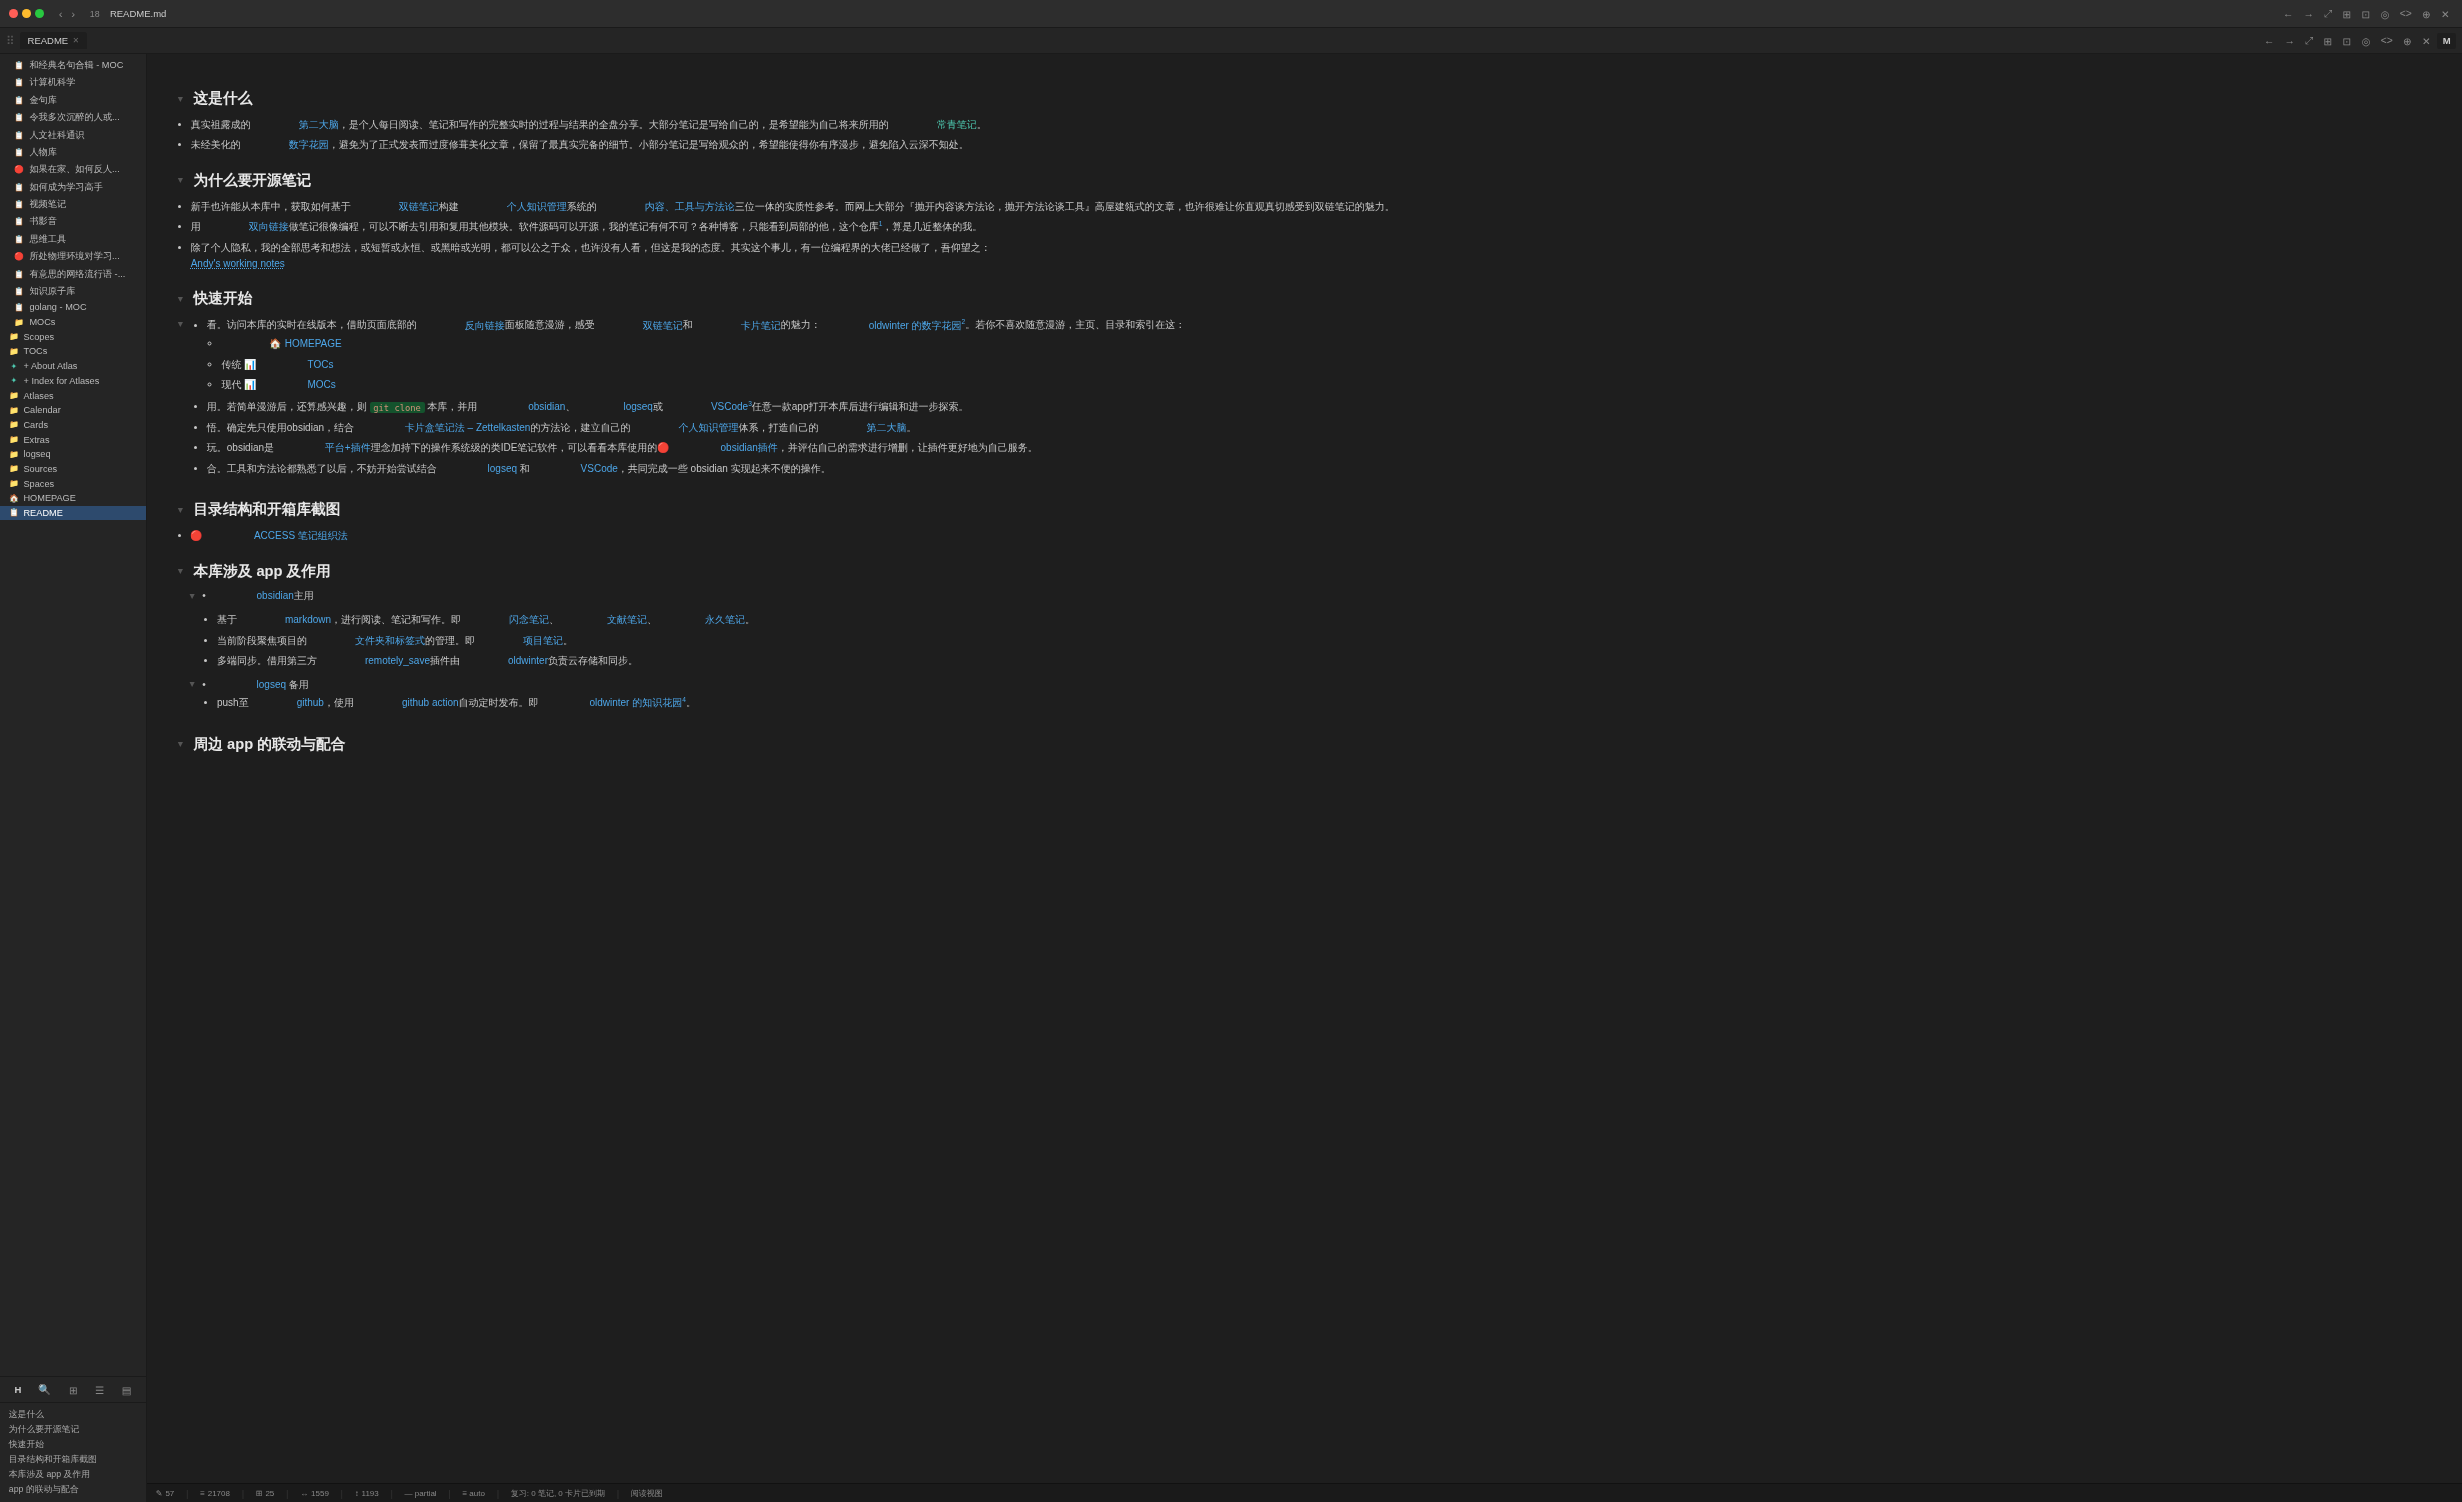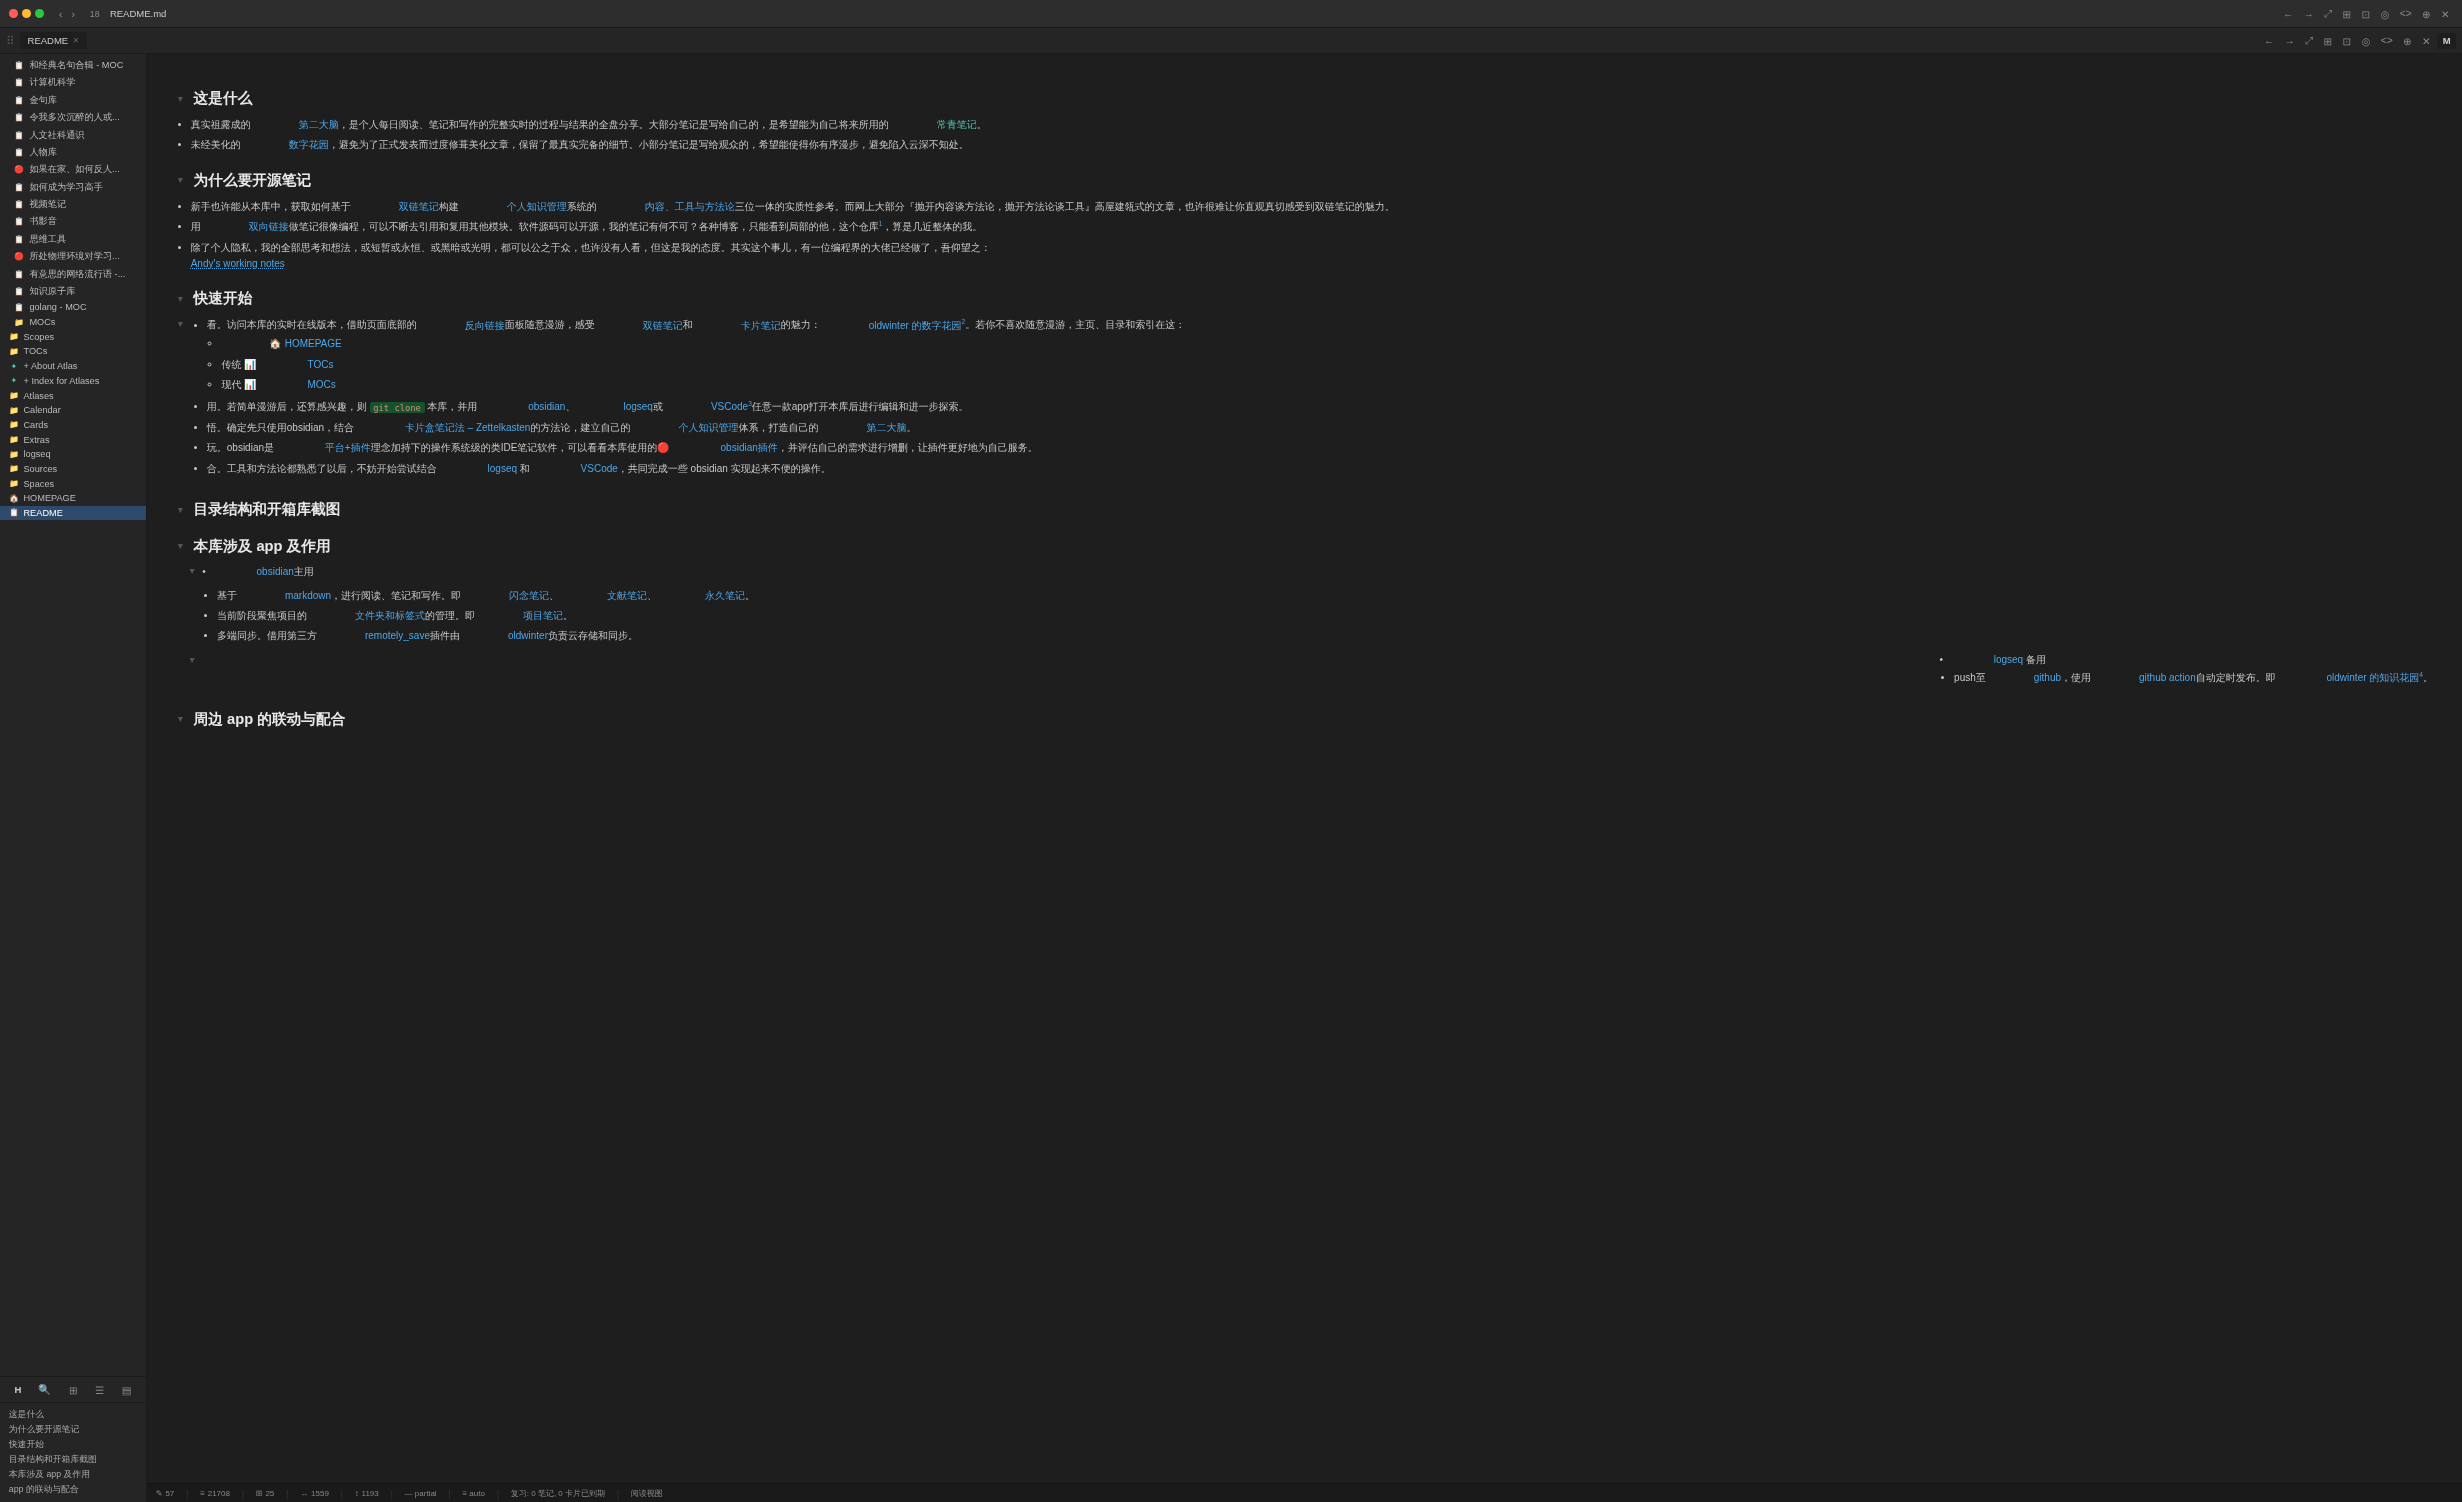--- a/index.html
+++ b/index.html
@@ -331,39 +331,44 @@
               合。工具和方法论都熟悉了以后，不妨开始尝试结合 <a href="#" class="md-link">logseq</a> 和 <a href="#" class="md-link">VSCode</a>，共同完成一些 obsidian 实现起来不便的操作。
             </li>
           </ul>
         </div>
       </div>
 
       <div class="md-h2">
         <span class="chevron chevron-open"></span>
         <span>目录结构和开箱库截图</span>
       </div>
+      <ul class="md-list">
+        <li>
+          🔴 <a href="#" class="md-link">ACCESS 笔记组织法</a>
+        </li>
+      </ul>
 
       <div class="md-h2">
         <span class="chevron chevron-open"></span>
         <span>本库涉及 app 及作用</span>
       </div>
 
       <div style="display:flex;align-items:flex-start;gap:2.9px;margin-bottom:2.9px;padding-left:11.7px;">
         <span class="chevron chevron-open" style="margin-top:1.5px;"></span>
         <div>
           <span style="color:#c8c8c8;font-size:10px;">• <a href="#" class="md-link">obsidian</a>主用</span>
           <ul class="md-list" style="margin-top:9px;">
             <li>基于<a href="#" class="md-link">markdown</a>，进行阅读、笔记和写作。即<a href="#" class="md-link">闪念笔记</a>、<a href="#" class="md-link">文献笔记</a>、<a href="#" class="md-link">永久笔记</a>。</li>
             <li>当前阶段聚焦项目的<a href="#" class="md-link">文件夹和标签式</a>的管理。即<a href="#" class="md-link">项目笔记</a>。</li>
             <li>多端同步。借用第三方<a href="#" class="md-link">remotely_save</a>插件由<a href="#" class="md-link">oldwinter</a>负责云存储和同步。</li>
           </ul>
         </div>
       </div>
 
-      <div style="display:flex;align-items:flex-start;gap:2.9px;margin-bottom:2.9px;padding-left:11.7px;justify-content:space-between;">
+      <div style="display:flex;align-items:flex-start;gap:2.9px;margin-bottom:2.9px;padding-left:11.7px;">
         <span class="chevron chevron-open" style="margin-top:1.5px;"></span>
         <div>
           <span style="color:#c8c8c8;font-size:10px;">• <a href="#" class="md-link">logseq</a> 备用</span>
           <ul class="md-list" style="margin-top:2.9px;">
             <li>push至<a href="#" class="md-link">github</a>，使用<a href="#" class="md-link">github action</a>自动定时发布。即 <a href="#" class="md-link">oldwinter 的知识花园</a><sup>4</sup>。</li>
           </ul>
         </div>
       </div>
 
 

